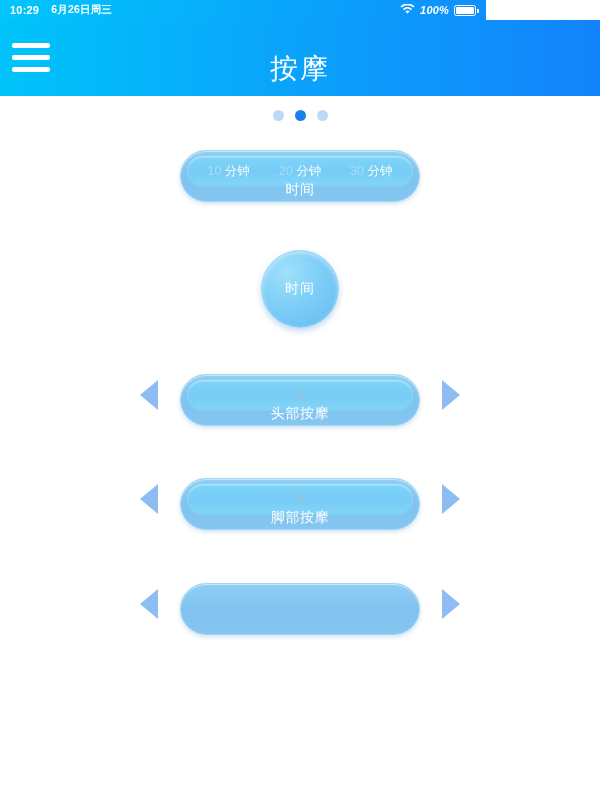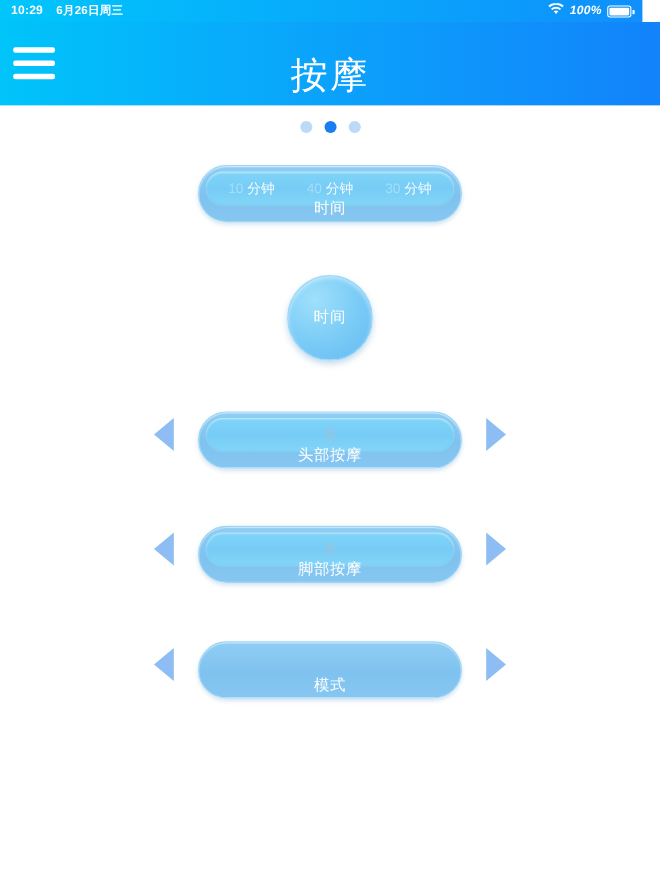--- a/index.html
+++ b/index.html
@@ -16,21 +16,21 @@
     position: relative;
     width: 600px;
     height: 800px;
     background: #ffffff;
   }
 
   
   .statusbar {
     position: absolute;
     top: 0; left: 0;
-    width: 584px;
+    width: 486px;
     height: 20px;
     background: linear-gradient(to right, #00c6fb 0%, #0f8ffb 100%);
     display: flex;
     align-items: center;
     padding: 0 10px;
     color: #ffffff;
     font-size: 11px;
     font-weight: bold;
     letter-spacing: 0.2px;
   }
@@ -95,21 +95,21 @@
     display: block;
     height: 5px;
     width: 100%;
     background: #ffffff;
     border-radius: 2px;
   }
   .header-title {
     width: 100%;
     text-align: center;
     color: #ffffff;
-    font-size: 34px;
+    font-size: 28px;
     font-weight: normal;
     letter-spacing: 2px;
     margin-top: 21px;
   }
 
   
   .content {
     position: absolute;
     top: 96px; left: 0;
     width: 600px;
@@ -264,21 +264,21 @@
 
     <div class="dots">
       <span class="dot"></span>
       <span class="dot active"></span>
       <span class="dot"></span>
     </div>
 
     <div class="pill-outer" style="top:54px;">
       <div class="pill-inner">
         <span class="opt"><span class="num">10</span> <span>分钟</span></span>
-        <span class="opt"><span class="num">40</span> <span>分钟</span></span>
+        <span class="opt"><span class="num">20</span> <span>分钟</span></span>
         <span class="opt"><span class="num">30</span> <span>分钟</span></span>
       </div>
       <div class="pill-label">时间</div>
     </div>
 
     <div class="circle-btn circle-time" style="top:154px;">
       <span>时间</span>
     </div>
 
     <div class="arrow arrow-left" style="top:284px;"></div>
@@ -294,19 +294,18 @@
     <div class="pill-outer" style="top:382px;">
       <div class="pill-inner">
         <span class="opt-center">关</span>
       </div>
       <div class="pill-label">脚部按摩</div>
     </div>
     <div class="arrow arrow-right" style="top:388px;"></div>
 
     <div class="arrow arrow-left" style="top:493px;"></div>
     <div class="pill-outer" style="top:487px;">
-      <div class="pill-label">模式</div>
     </div>
     <div class="arrow arrow-right" style="top:493px;"></div>
 
 
   </div>
 </div>
 
 </body></html>

